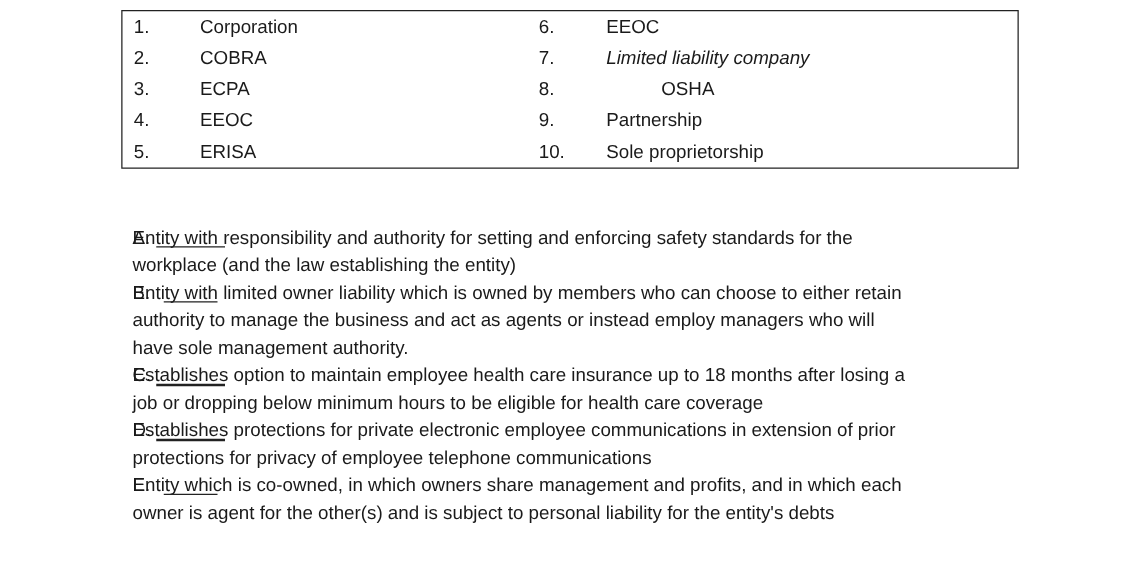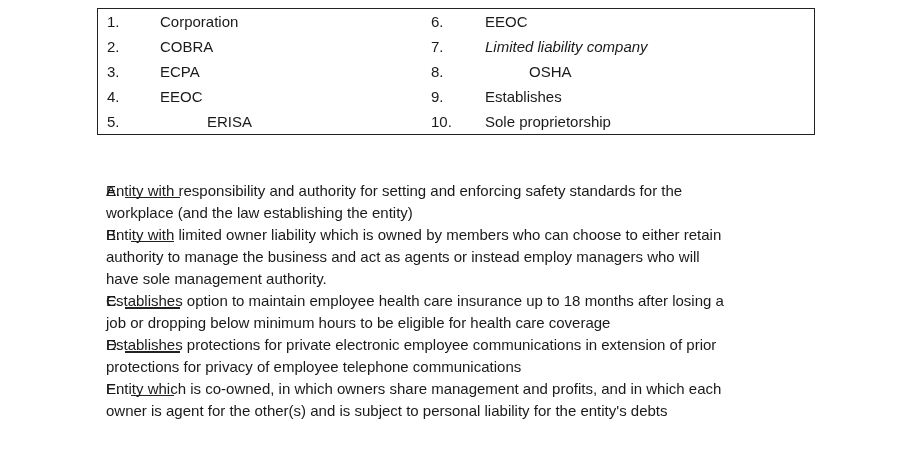--- a/index.html
+++ b/index.html
@@ -42,38 +42,38 @@
   <div class="term" style="left:9px; top:54px;">
     <span class="num">3.</span>
     <span class="label" style="left:53px;">ECPA</span>
   </div>
   <div class="term" style="left:9px; top:79px;">
     <span class="num">4.</span>
     <span class="label" style="left:53px;">EEOC</span>
   </div>
   <div class="term" style="left:9px; top:104px;">
     <span class="num">5.</span>
-    <span class="label" style="left:53px;margin-left:47px;">ERISA</span>
+    <span class="label" style="left:53px;">ERISA</span>
   </div>
 
   <div class="term" style="left:333px; top:4px;">
     <span class="num">6.</span>
     <span class="label" style="left:54px;">EEOC</span>
   </div>
   <div class="term" style="left:333px; top:29px;">
     <span class="num">7.</span>
     <span class="label" style="left:54px;font-style:italic;">Limited liability company</span>
   </div>
   <div class="term" style="left:333px; top:54px;">
     <span class="num">8.</span>
     <span class="label" style="left:54px;margin-left:44px;">OSHA</span>
   </div>
   <div class="term" style="left:333px; top:79px;">
     <span class="num">9.</span>
-    <span class="label" style="left:54px;">Establishes</span>
+    <span class="label" style="left:54px;">Partnership</span>
   </div>
   <div class="term" style="left:333px; top:104px;">
     <span class="num">10.</span>
     <span class="label" style="left:54px;">Sole proprietorship</span>
   </div>
 </div>
 
 <div class="defs">
   <div class="def-row">
     <span class="letter">A.</span>

